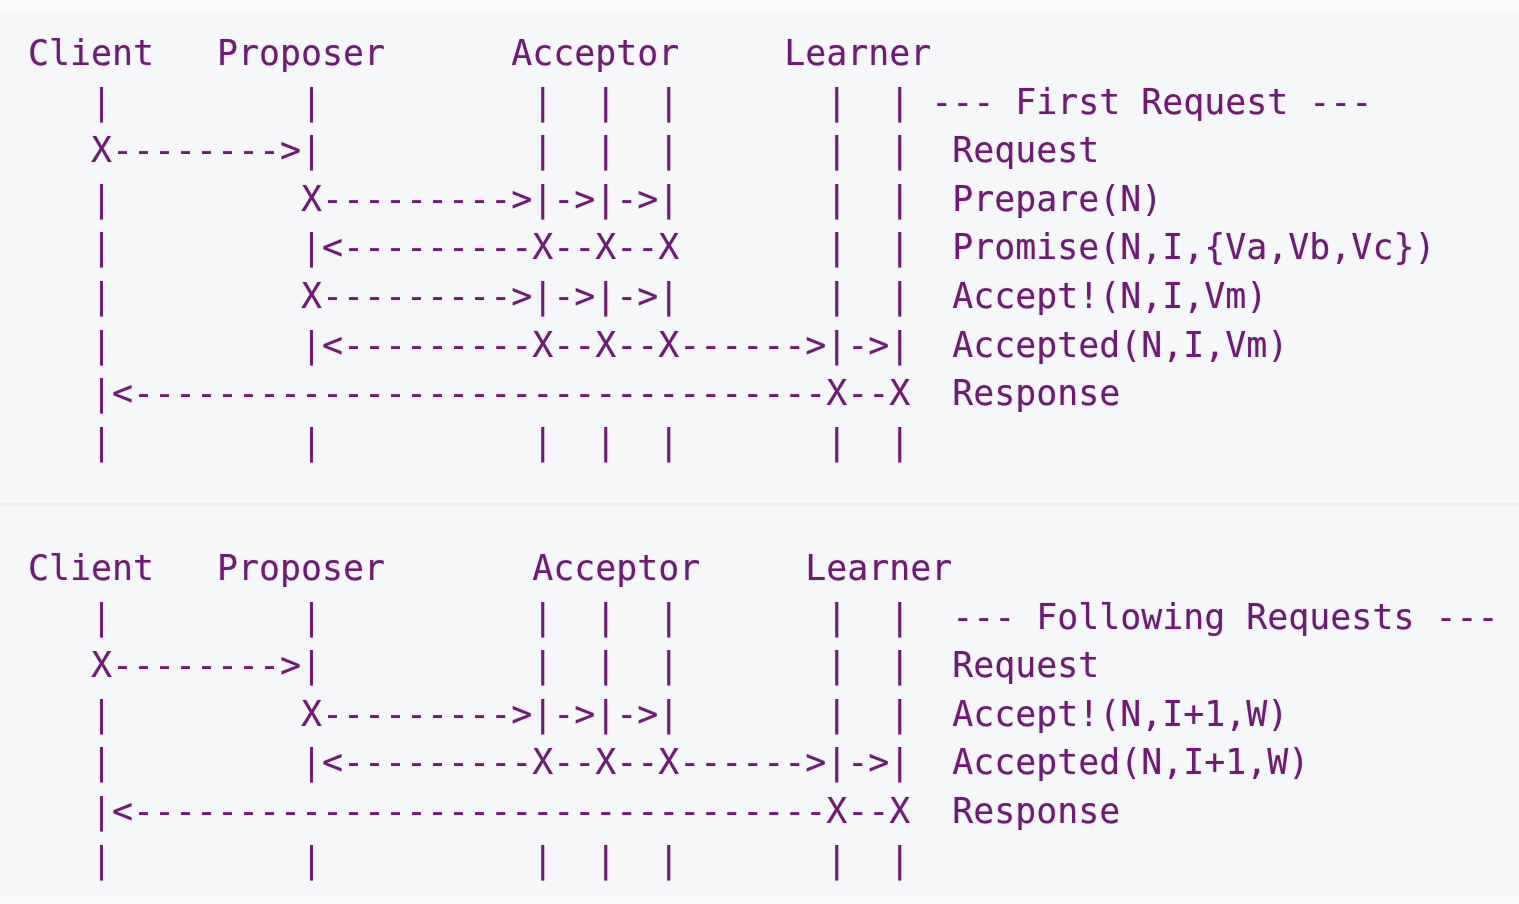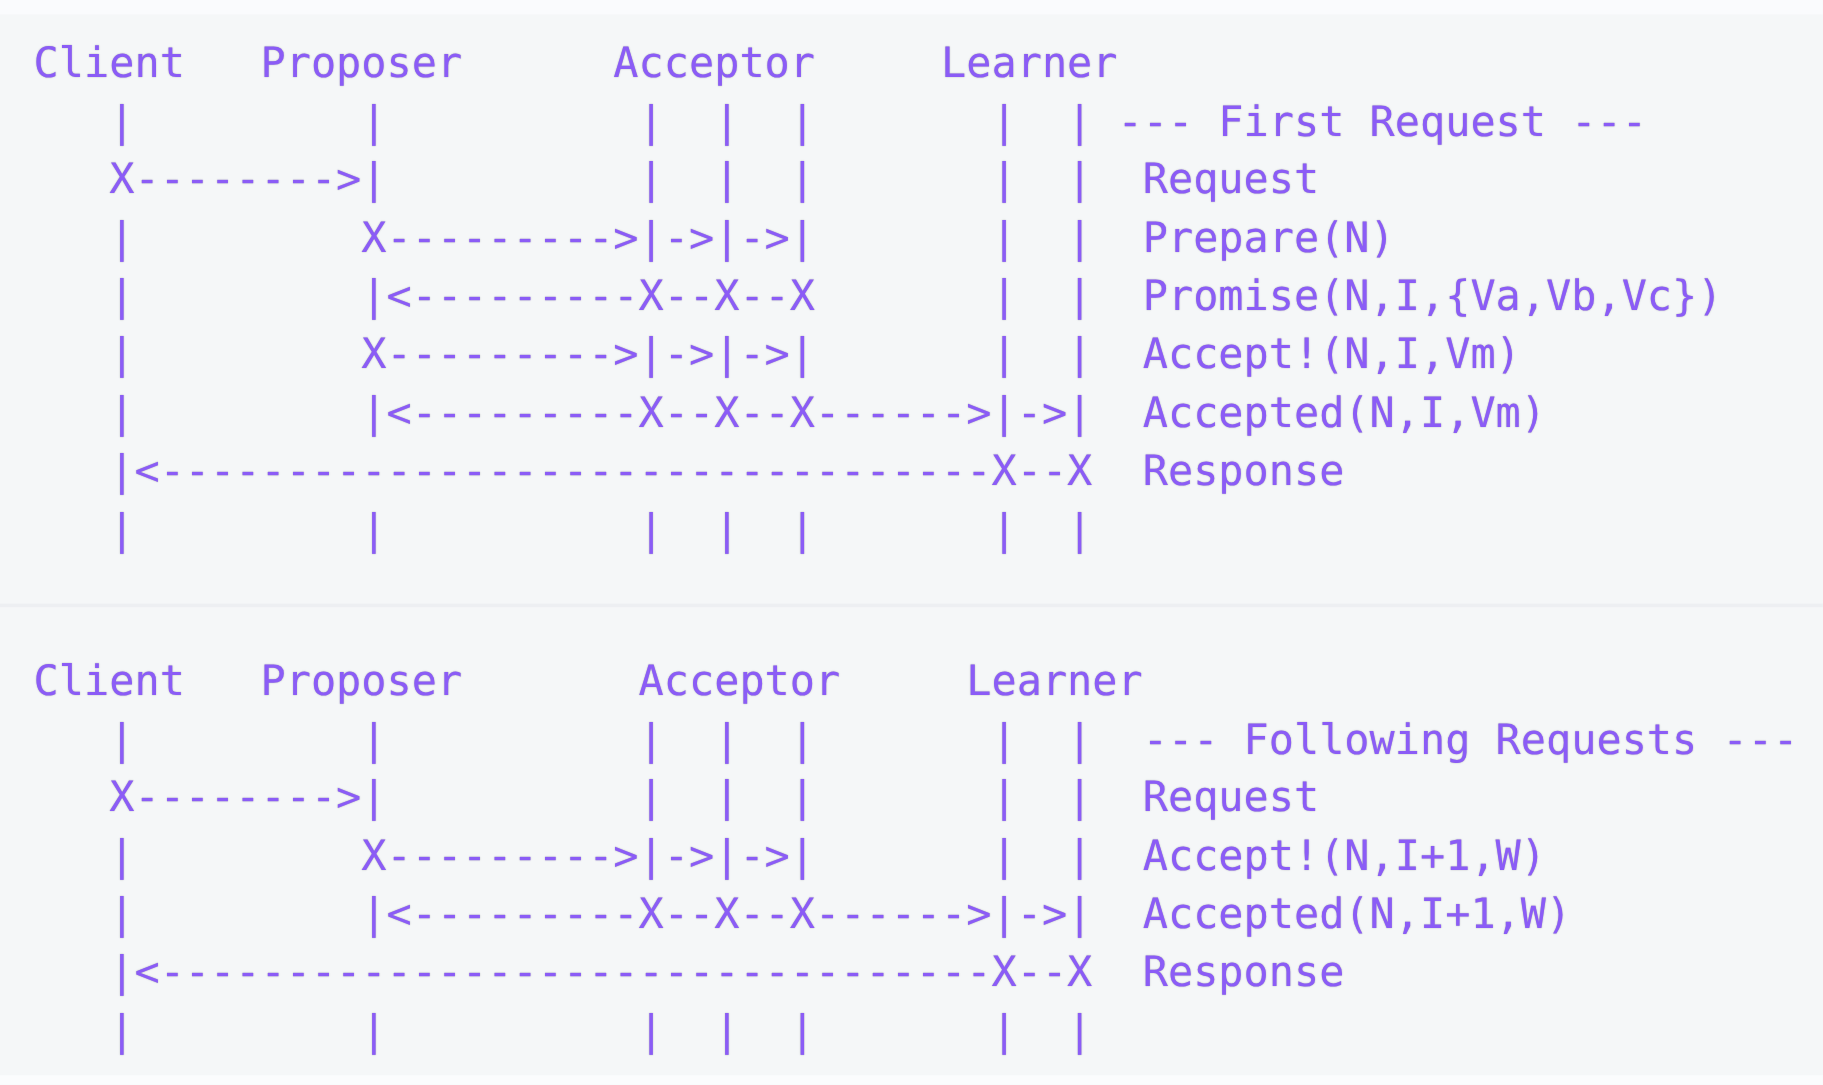--- a/index.html
+++ b/index.html
@@ -36,21 +36,21 @@
   }
   pre.ascii-diagram {
     position: absolute;
     left: 28px;
     margin: 0;
     padding: 0;
     font-family: "DejaVu Sans Mono", monospace;
     font-size: 34.9px;
     line-height: 48.6px;
     letter-spacing: 0;
-    color: #8b5cf6;
+    color: #701a75;
     text-shadow: 0 0 1.2px rgba(63, 67, 72, 0.45);
     white-space: pre;
   }
   #diagram-first-request {
     top: 29px;
   }
   #diagram-following-requests {
     top: 544px;
   }
 </style>

